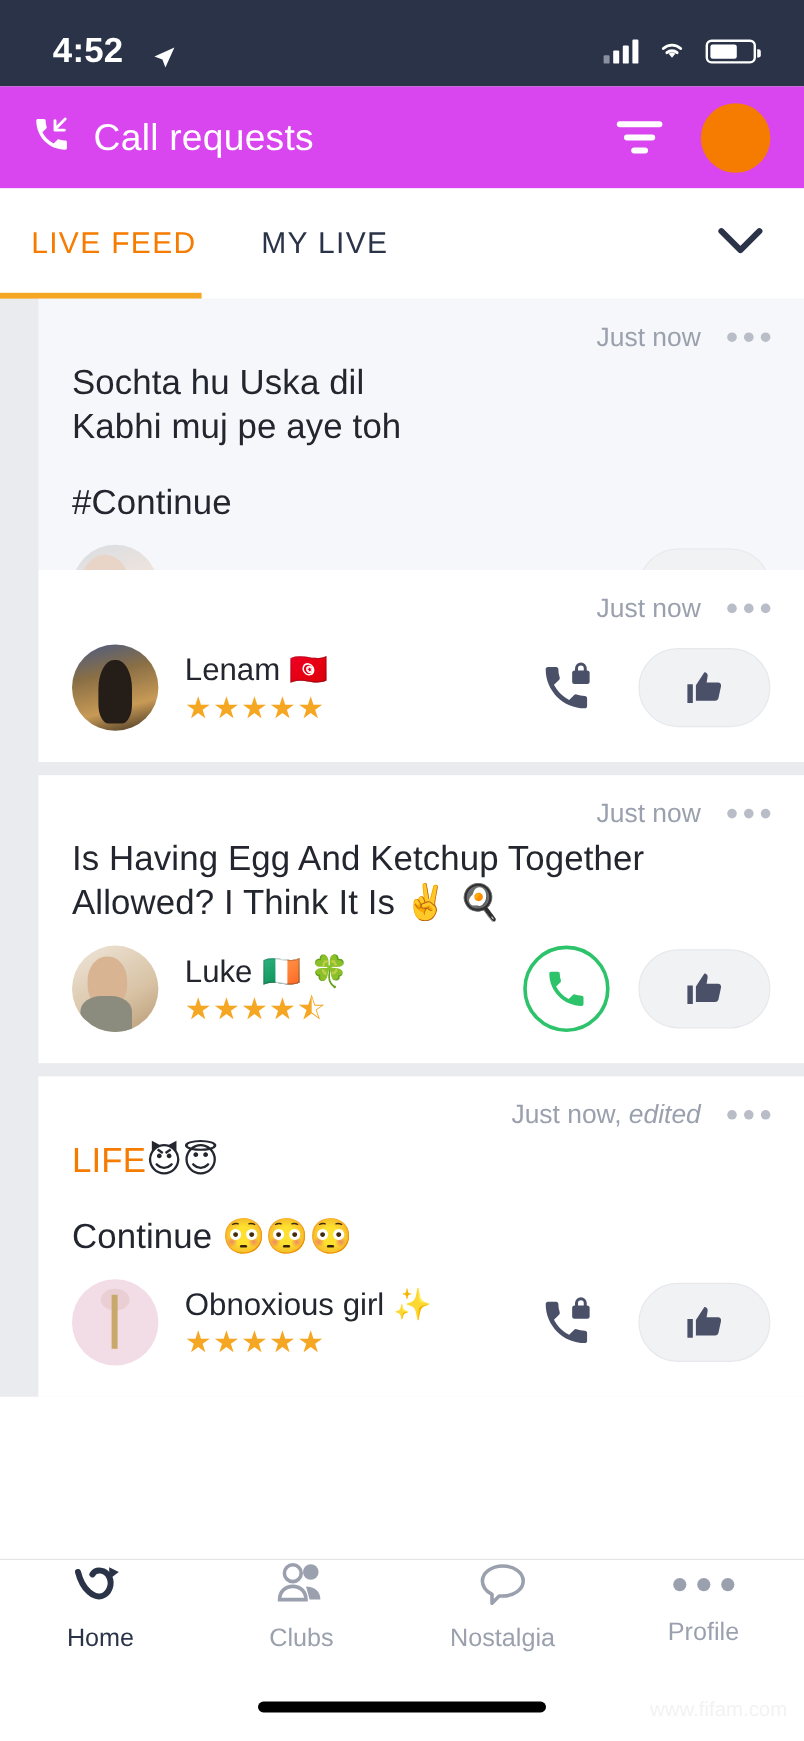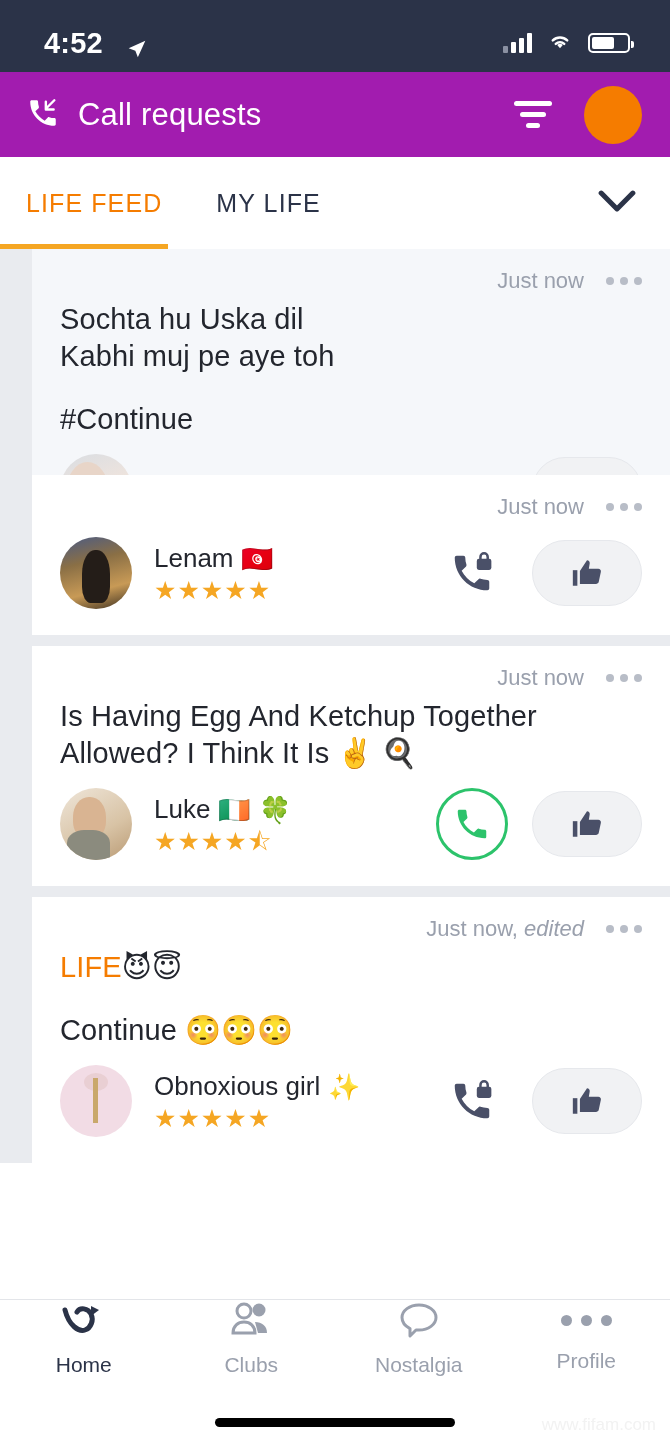--- a/index.html
+++ b/index.html
@@ -24,21 +24,21 @@
   .bars i:nth-child(1){ height:7px;  background:#8a90a2; }
   .bars i:nth-child(2){ height:11px; }
   .bars i:nth-child(3){ height:15px; }
   .bars i:nth-child(4){ height:20px; }
   .batt { width:42px; height:20px; border:2px solid #fff; border-radius:5px; position:relative; padding:2px; }
   .batt::after { content:""; position:absolute; right:-6px; top:6px; width:3px; height:7px; background:#fff; border-radius:0 2px 2px 0; }
   .batt span { display:block; height:100%; background:#fff; border-radius:2px; }
 
   
   .header {
-    height:85px; background:#a21caf; color:#fff;
+    height:85px; background:#d946ef; color:#fff;
     display:flex; align-items:center; justify-content:space-between;
     padding:0 28px 0 26px;
   }
   .hdr-left { display:flex; align-items:center; gap:18px; }
   .hdr-title { font-size:31px; font-weight:400; letter-spacing:.2px; }
   .hdr-right { display:flex; align-items:center; gap:30px; }
   .filter-icon { display:flex; flex-direction:column; align-items:center; gap:6px; width:42px; }
   .filter-icon b { display:block; height:5px; background:#fff; border-radius:3px; }
   .filter-icon b:nth-child(1){ width:38px; }
   .filter-icon b:nth-child(2){ width:26px; }
@@ -182,22 +182,22 @@
         </span>
       <span class="fabwrap">
         <span class="fab"></span>
         <span class="plus-h"></span>
         <span class="plus-v"></span>
       </span>
     </div>
   </div>
 
   <div class="tabbar">
-    <span class="tab live">LIFE FEED</span>
-    <span class="tab my">MY LIFE</span>
+    <span class="tab live">LIVE FEED</span>
+    <span class="tab my">MY LIVE</span>
     <span class="tab-underline"></span>
     <span class="chev">
       <svg width="38" height="24" viewBox="0 0 24 14">
           <path d="M2 2l10 10L22 2" stroke="#2b3348" stroke-width="3.2" fill="none" stroke-linecap="round" stroke-linejoin="round"></path>
         </svg>
     </span>
   </div>
 
   <div class="feed">
 

